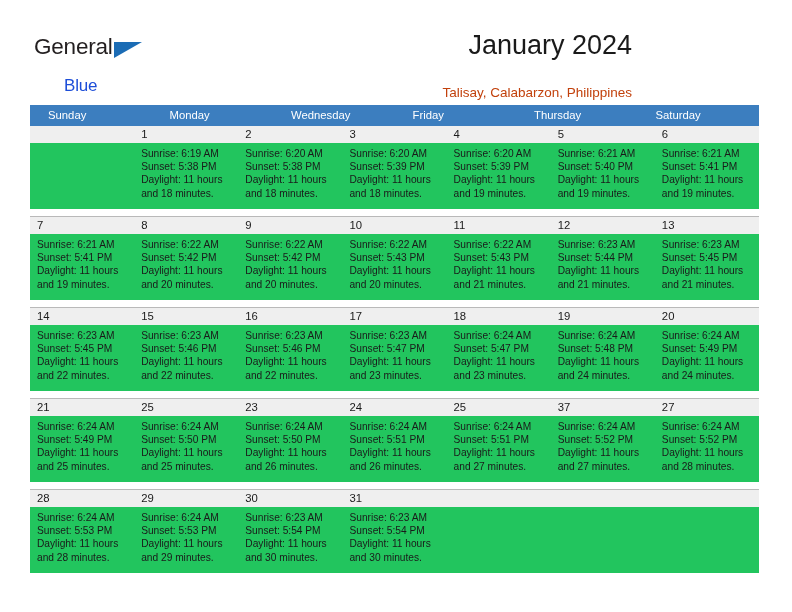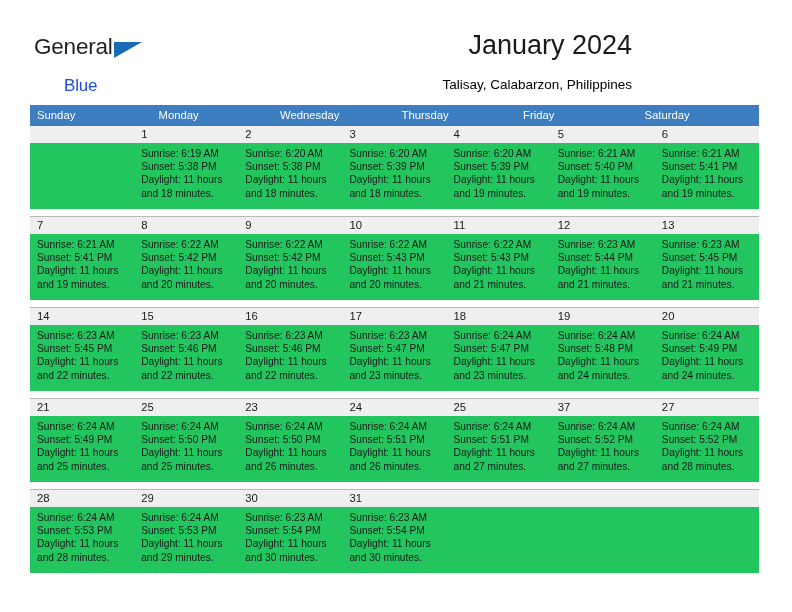--- a/index.html
+++ b/index.html
@@ -69,23 +69,23 @@
     top: 28px;
     text-align: right;
   }
   .cal-title {
     font-size: 27px;
     color: #1a1a1a;
     line-height: 34px;
     white-space: nowrap;
   }
   .cal-subtitle {
-    margin-top: 14px;
+    margin-top: 22px;
     font-size: 13.5px;
-    color: #000000;
+    color: #c2410c;
     line-height: 18px;
     white-space: nowrap;
   }
 
   
   .calendar {
     position: absolute;
     left: 30px;
     top: 105px;
     width: 729px;
@@ -94,21 +94,21 @@
     display: flex;
     width: 100%;
     background: #3c7ebf;
     height: 21px;
   }
   .dow {
     flex: 1 1 0;
     color: #ffffff;
     font-size: 11.3px;
     line-height: 21px;
-    padding-left: 7px;
+    padding-left: 18px;
     white-space: nowrap;
     overflow: hidden;
   }
 
   .week {
     width: 100%;
     border-top: 1px solid #b9b9b9;
     margin-top: 7px;
   }
   .week.first { border-top: none; margin-top: 0; }
@@ -162,22 +162,22 @@
     </div>
 
   </div>
 
   <div class="calendar">
 
     <div class="dow-row">
       <div class="dow">Sunday</div>
       <div class="dow">Monday</div>
       <div class="dow">Wednesday</div>
+      <div class="dow">Friday</div>
       <div class="dow">Thursday</div>
-      <div class="dow">Friday</div>
       <div class="dow">Saturday</div>
     </div>
 
     <div class="week first">
       <div class="num-row">
         <div class="num-cell"></div>
         <div class="num-cell">1</div>
         <div class="num-cell">2</div>
         <div class="num-cell">3</div>
         <div class="num-cell">4</div>

